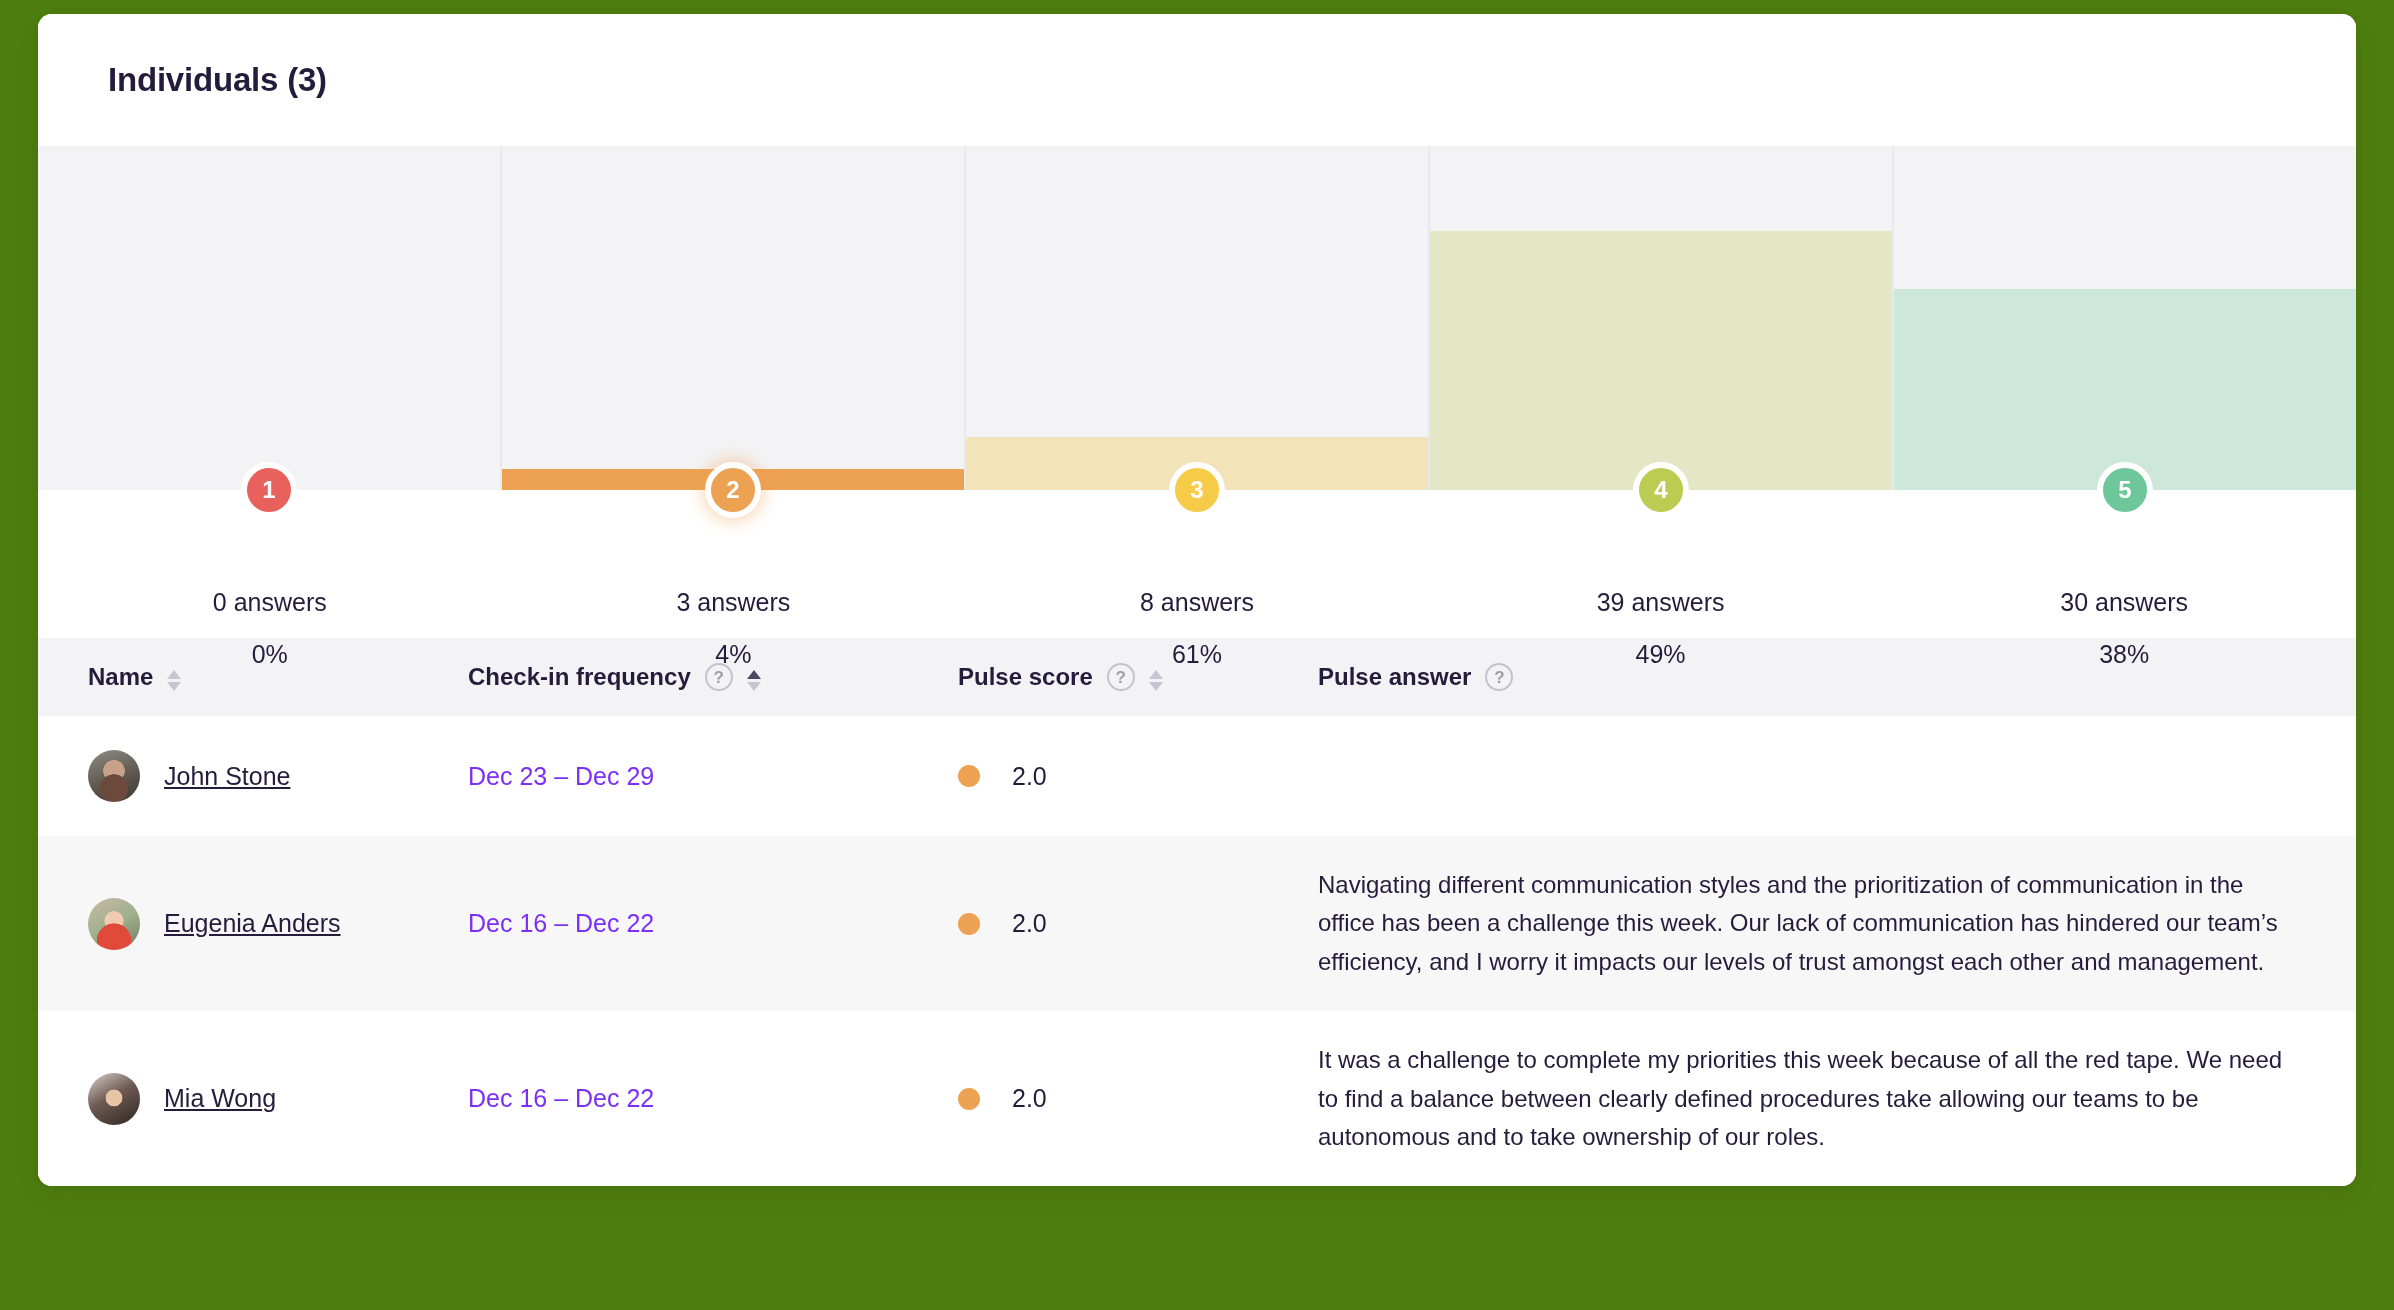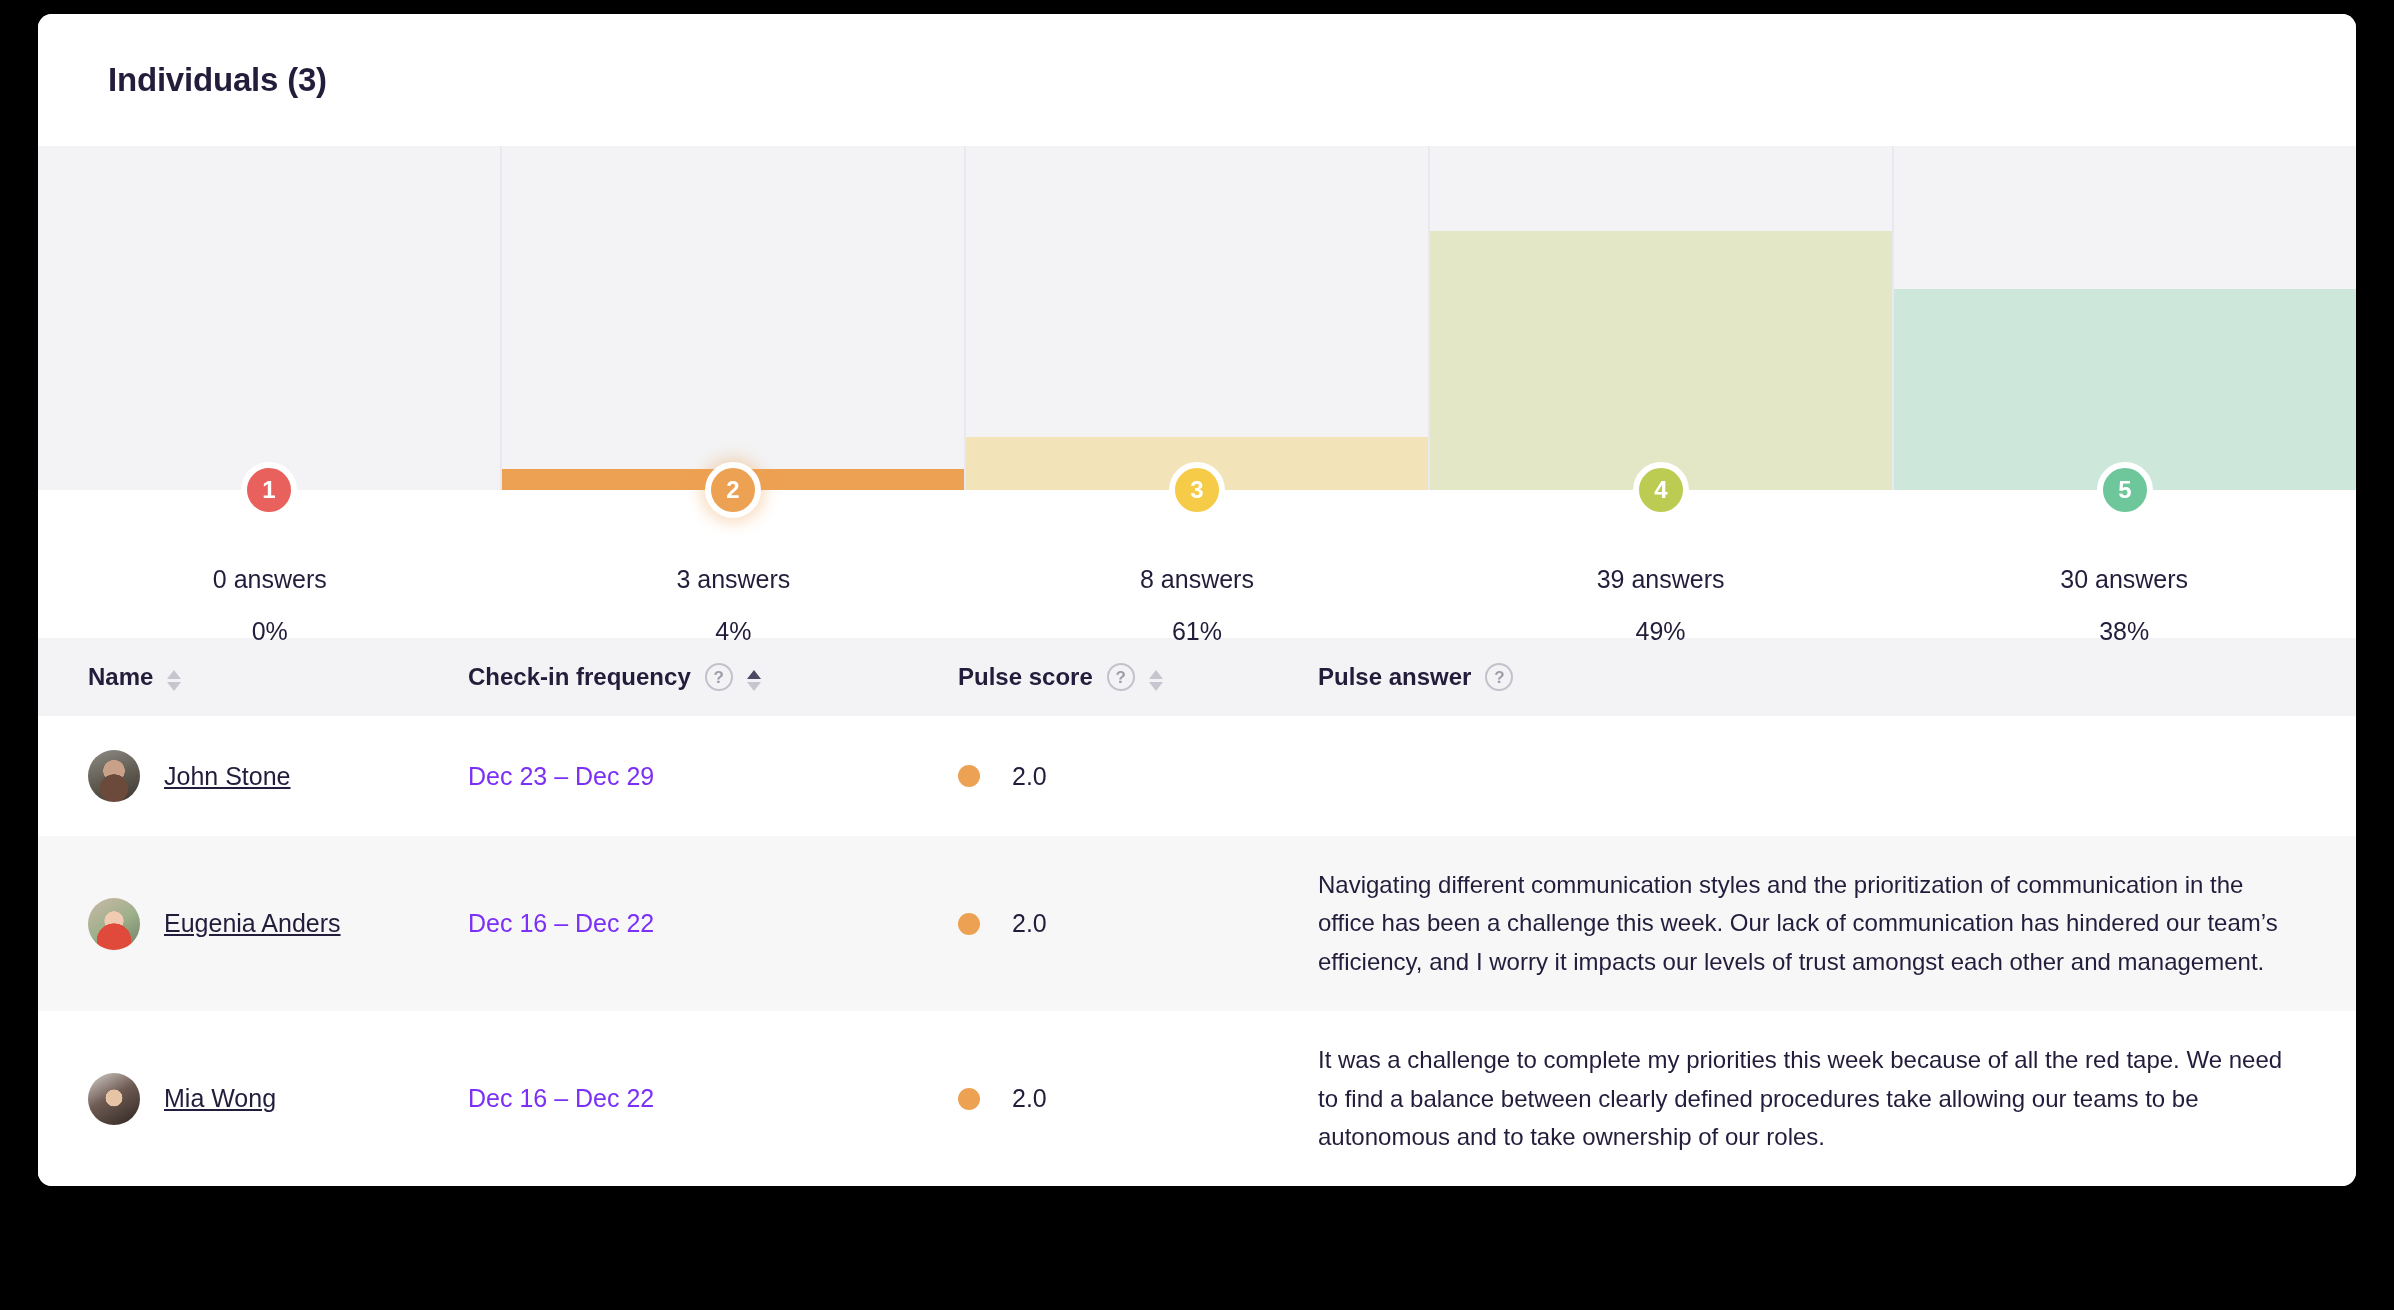--- a/index.html
+++ b/index.html
@@ -7,21 +7,21 @@
     width: 2394px;
     height: 1310px;
     background: #FEFAF8;
     font-family: "Liberation Sans", sans-serif;
     -webkit-font-smoothing: antialiased;
   }
   .page {
     width: 2394px;
     height: 1310px;
     padding: 14px 38px 30px 38px;
-    background: #000000;
+    background: #4d7c0f;
   }
   .card {
     width: 2318px;
     background: #FFFFFF;
     border-radius: 14px;
     box-shadow: 0 2px 10px rgba(60,40,60,0.055), 0 10px 30px rgba(60,40,60,0.035);
     overflow: hidden;
     position: relative;
   }
 
@@ -81,21 +81,22 @@
     color: #FFFFFF;
     font-size: 24px;
     font-weight: 600;
     line-height: 1;
   }
   .marker.glow { box-shadow: 0 0 16px 4px rgba(237,161,82,0.40); }
 
   .labels {
     display: flex;
     width: 100%;
-    padding-top: 75px;
+    padding-top: 50px;
+    margin-top: 48px;
   }
   .label-col {
     flex: 1 1 0;
     text-align: center;
   }
   .label-answers {
     font-size: 25px;
     color: #241C3B;
     margin-bottom: 23px;
   }

